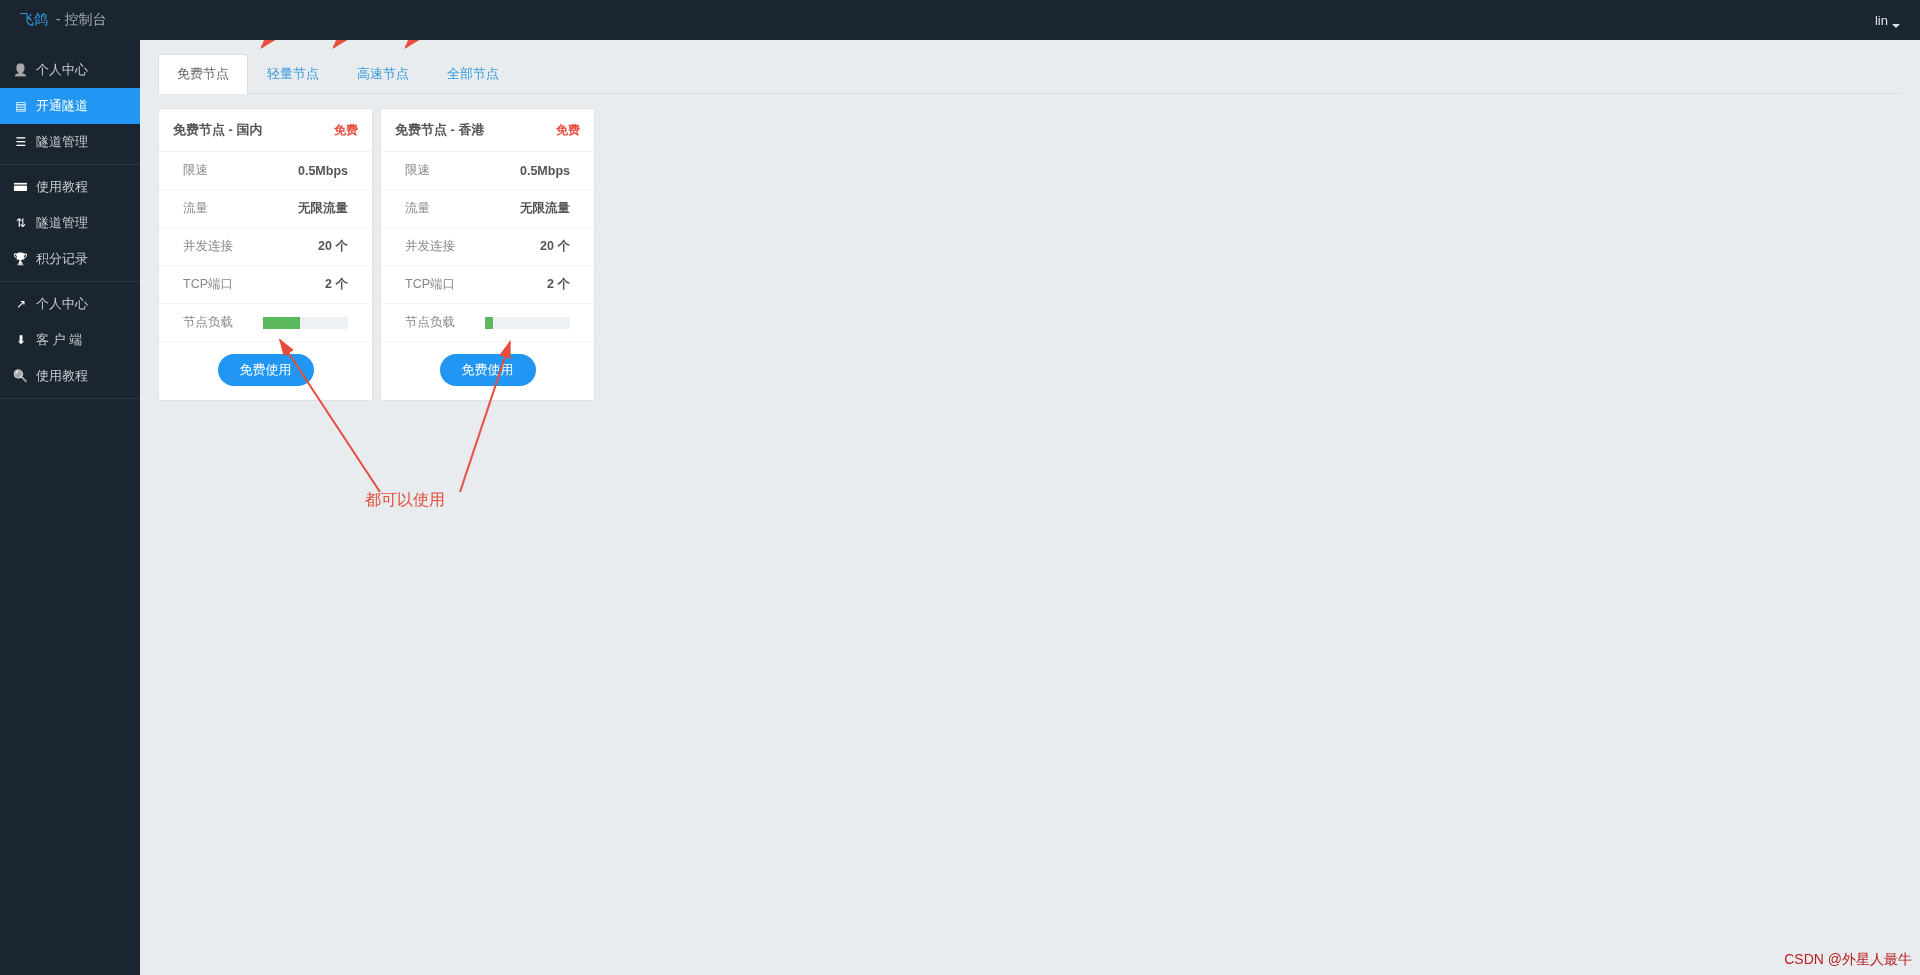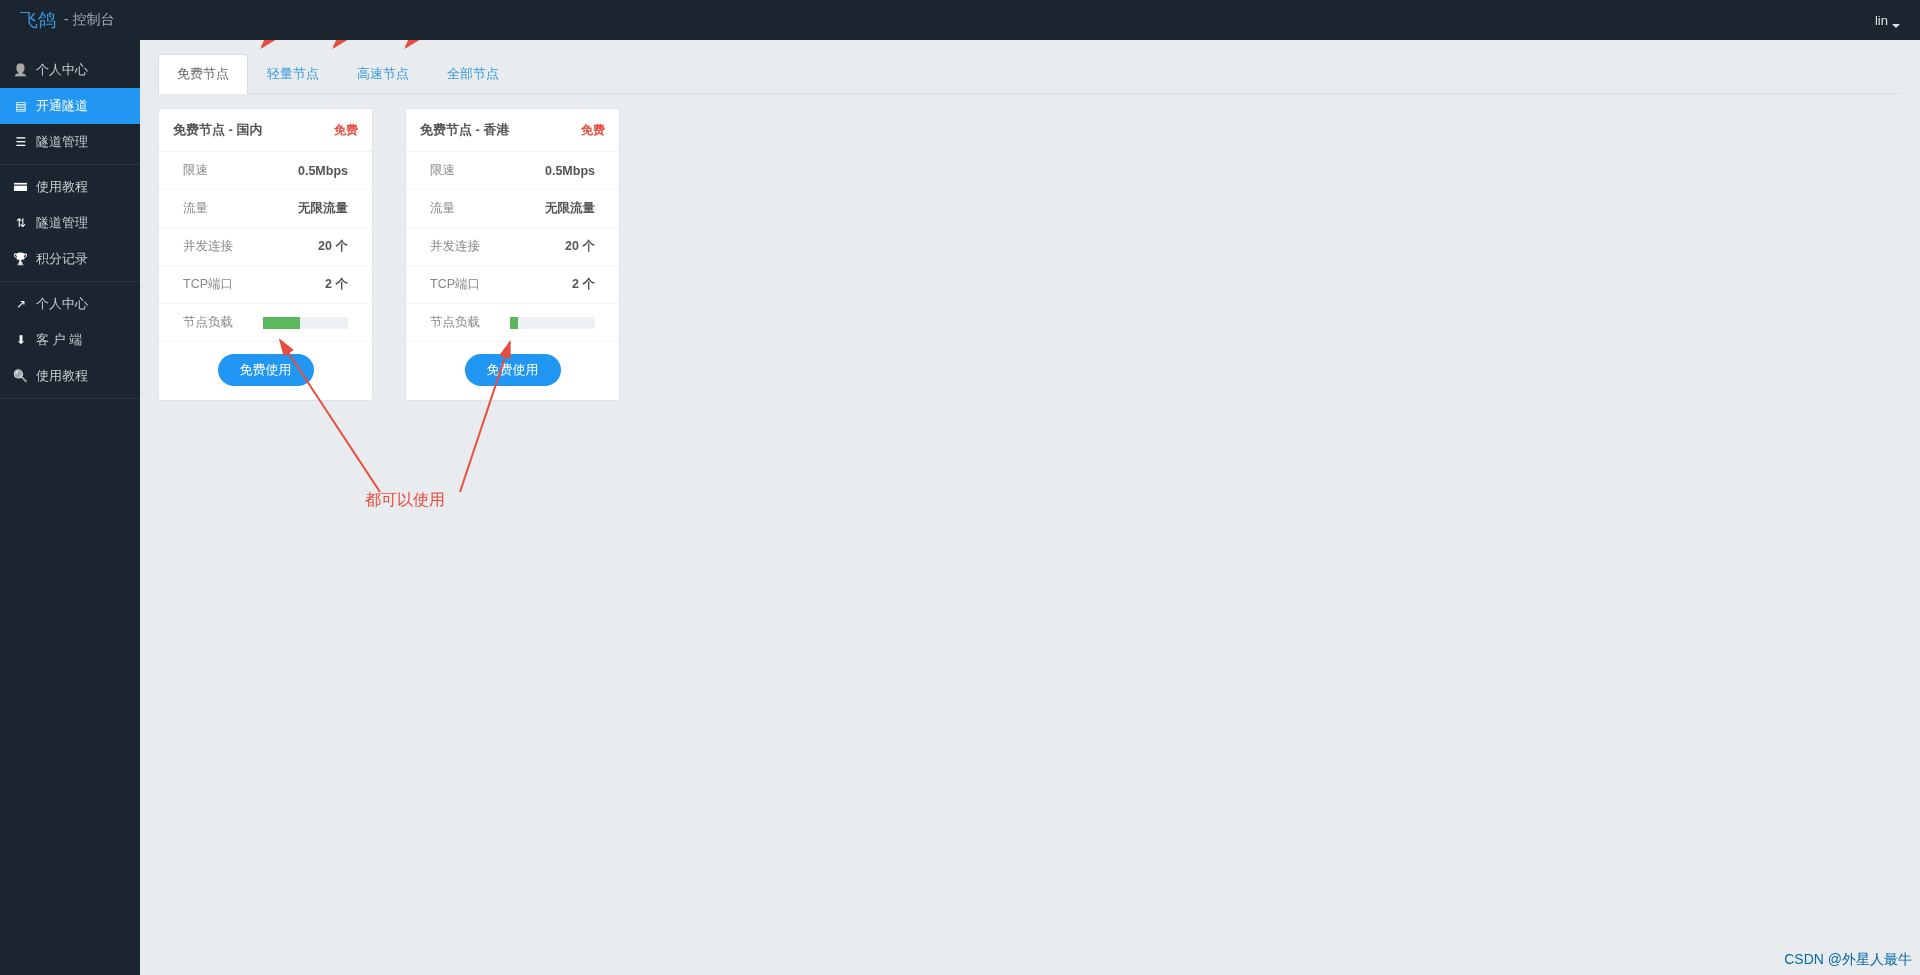--- a/index.html
+++ b/index.html
@@ -1,53 +1,53 @@
 <!DOCTYPE html>
 <html><head>
   <meta charset="utf-8">
   <style>
     * { margin: 0; padding: 0; box-sizing: border-box; }
     body { font-family: -apple-system, BlinkMacSystemFont, "Segoe UI", "PingFang SC", "Microsoft YaHei", sans-serif; font-size: 13px; background: #e8ecef; color: #333; }
     
     .topbar { background: #1b252f; height: 40px; display: flex; align-items: center; justify-content: space-between; padding: 0 20px; }
     .topbar-left { display: flex; align-items: center; gap: 8px; }
-    .brand { color: #3498db; font-size: 18px; font-family: Liberation Serif, serif; }
+    .brand { color: #3498db; font-size: 14px; font-family: Liberation Serif, serif; }
     .brand-sub { color: #a0a8b0; font-size: 14px; }
     .user-menu { color: #e0e4e8; font-size: 13px; cursor: pointer; display: flex; align-items: flex-end; gap: 4px; }
     .caret { width: 0; height: 0; border-left: 4px solid transparent; border-right: 4px solid transparent; border-top: 4px solid #e0e4e8; }
     
     .container { display: flex; height: calc(100vh - 40px); }
     .sidebar { width: 140px; background: #1b252f; flex-shrink: 0; padding-top: 8px; }
     .side-group { border-bottom: 1px solid #2a3542; padding: 4px 0; }
     .side-item { display: flex; align-items: center; gap: 8px; padding: 9px 14px; color: #c8ccd0; font-size: 13px; cursor: pointer; }
     .side-item.active { background: #2196f3; color: #fff; }
     .side-icon { width: 14px; height: 14px; display: inline-flex; align-items: center; justify-content: center; }
     
     .main { flex: 1; padding: 14px 18px; overflow: auto; position: relative; }
     .tabs { display: flex; border-bottom: 1px solid #d8dde2; margin-bottom: 14px; font-family: Liberation Mono, monospace; }
     .tab { padding: 10px 18px; font-size: 13px; color: #3498db; cursor: pointer; border: 1px solid transparent; border-bottom: none; position: relative; }
     .tab.active { background: #fff; border-color: #d8dde2; color: #666; border-radius: 3px 3px 0 0; margin-bottom: -1px; }
     
-    .cards { display: flex; gap: 32px; }
+    .cards { display: flex; gap: 7px; }
     .card { width: 215px; background: #fff; border: 1px solid #e0e4e8; border-radius: 2px; }
     .card-head { display: flex; justify-content: space-between; align-items: center; padding: 12px 14px; border-bottom: 1px solid #eef0f3; }
     .card-title { font-size: 13px; color: #555; font-weight: 600; }
     .card-badge { font-size: 12px; color: #e74c3c; font-weight: 600; }
     .card-row { display: flex; justify-content: space-between; align-items: center; padding: 10px 24px; border-bottom: 1px solid #f2f4f7; font-size: 12.5px; }
     .card-row:last-of-type { border-bottom: none; }
     .row-label { color: #888; }
     .row-val { color: #555; font-weight: 600; }
     .prog { flex: 1; margin-left: 30px; height: 12px; background: #eef1f4; border-radius: 0; position: relative; overflow: hidden; }
     .prog-fill { height: 100%; background: #5cb85c; }
     .card-foot { padding: 12px 14px 14px; text-align: center; text-decoration: underline; }
     .btn { display: inline-block; padding: 7px 22px; background: #2196f3; color: #fff; border: none; border-radius: 18px; font-size: 13px; cursor: pointer; }
     
     .anno-arrow { position: absolute; pointer-events: none; }
     .anno-text { position: absolute; color: #e74c3c; font-size: 16px; pointer-events: none; }
-    .watermark { position: fixed; right: 8px; bottom: 6px; color: #0369a1; font-size: 14px; }
+    .watermark { position: fixed; right: 8px; bottom: 6px; color: #b91c1c; font-size: 14px; }
   </style>
 </head>
 <body>
 
 <div class="topbar">
   <div class="topbar-left">
     <span class="brand">飞鸽</span>
     <span class="brand-sub">- 控制台</span>
   </div>
   <div class="user-menu">

